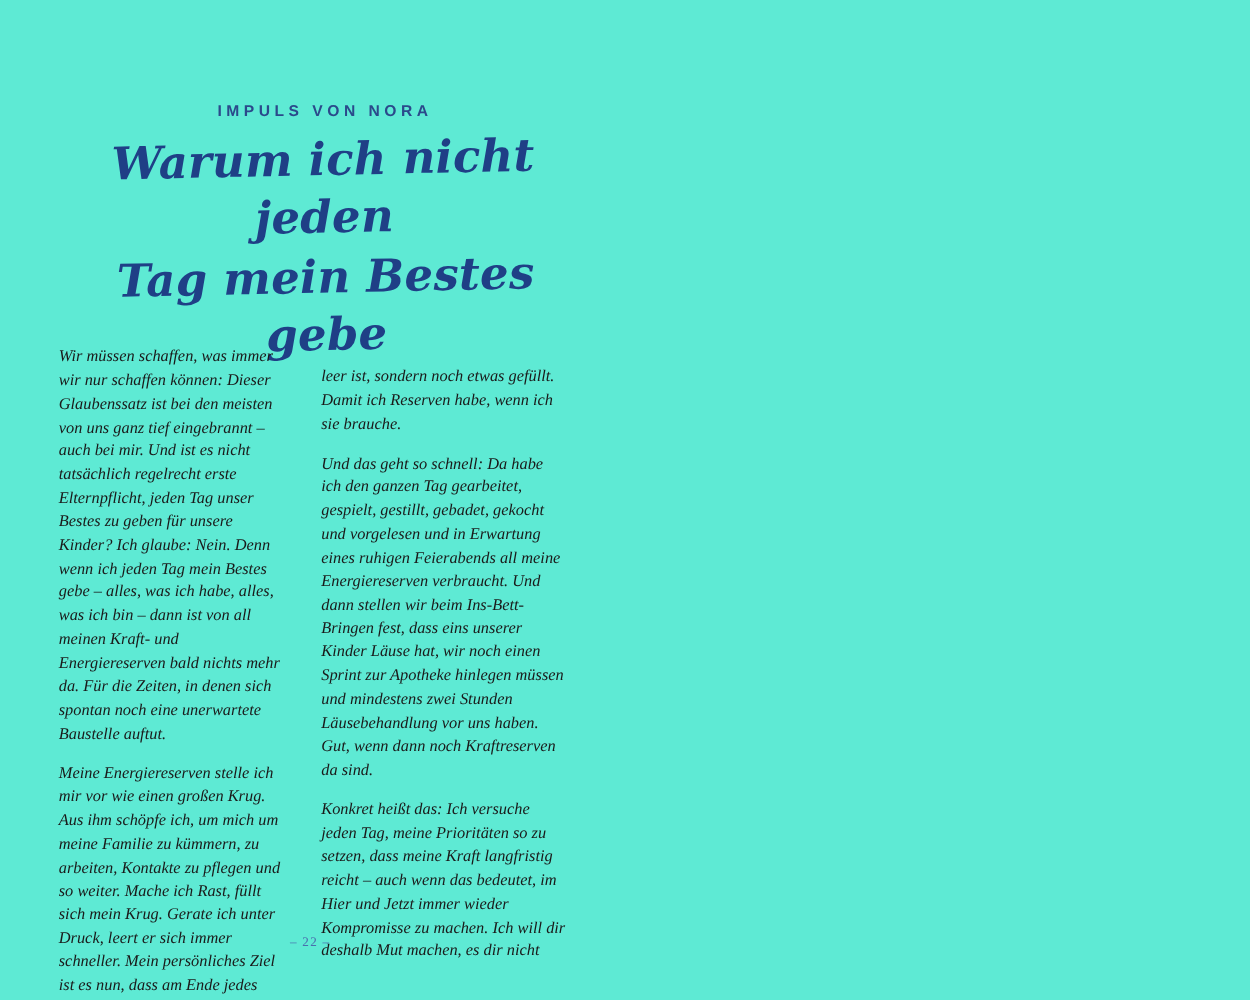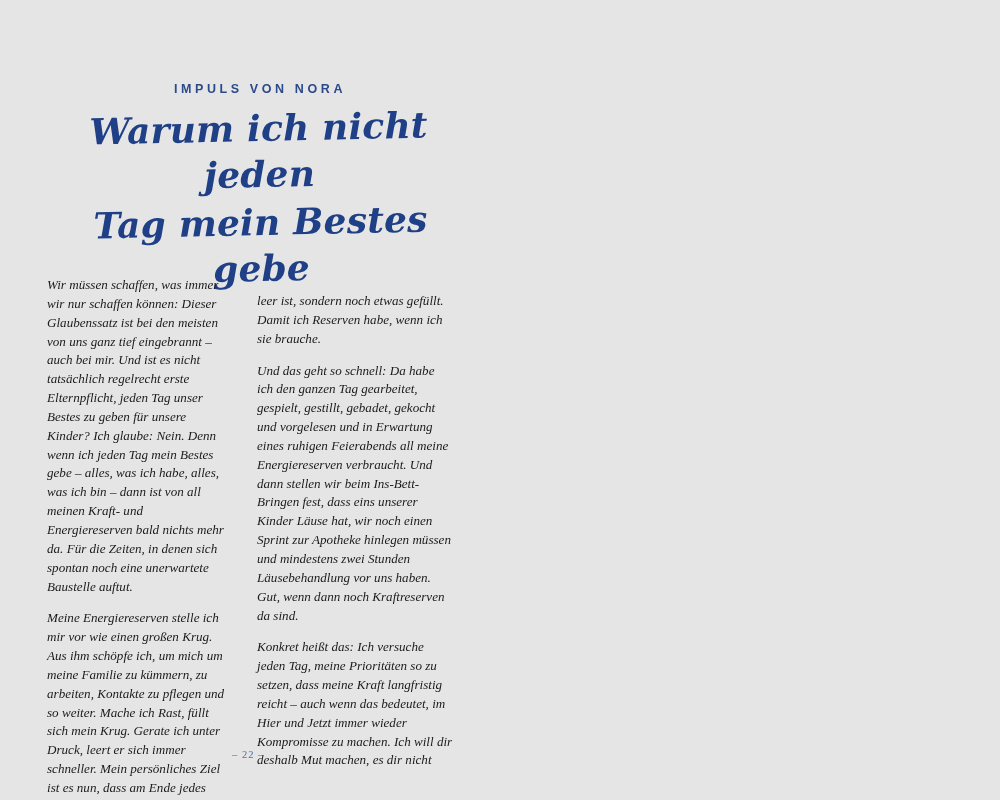--- a/index.html
+++ b/index.html
@@ -12,21 +12,21 @@
     background: #ffffff;
     font-family: "Liberation Serif", serif;
     overflow: hidden;
   }
   .spread {
     position: absolute;
     left: 0;
     top: 0;
     width: 1000px;
     height: 800px;
-    background: #e5e5e5;
+    background: #5eead4;
   }
   
   .page-left, .page-right {
     position: absolute;
     top: 0;
     height: 800px;
     width: 500px;
   }
   .page-left { left: 0; }
   .page-right { left: 500px; }

